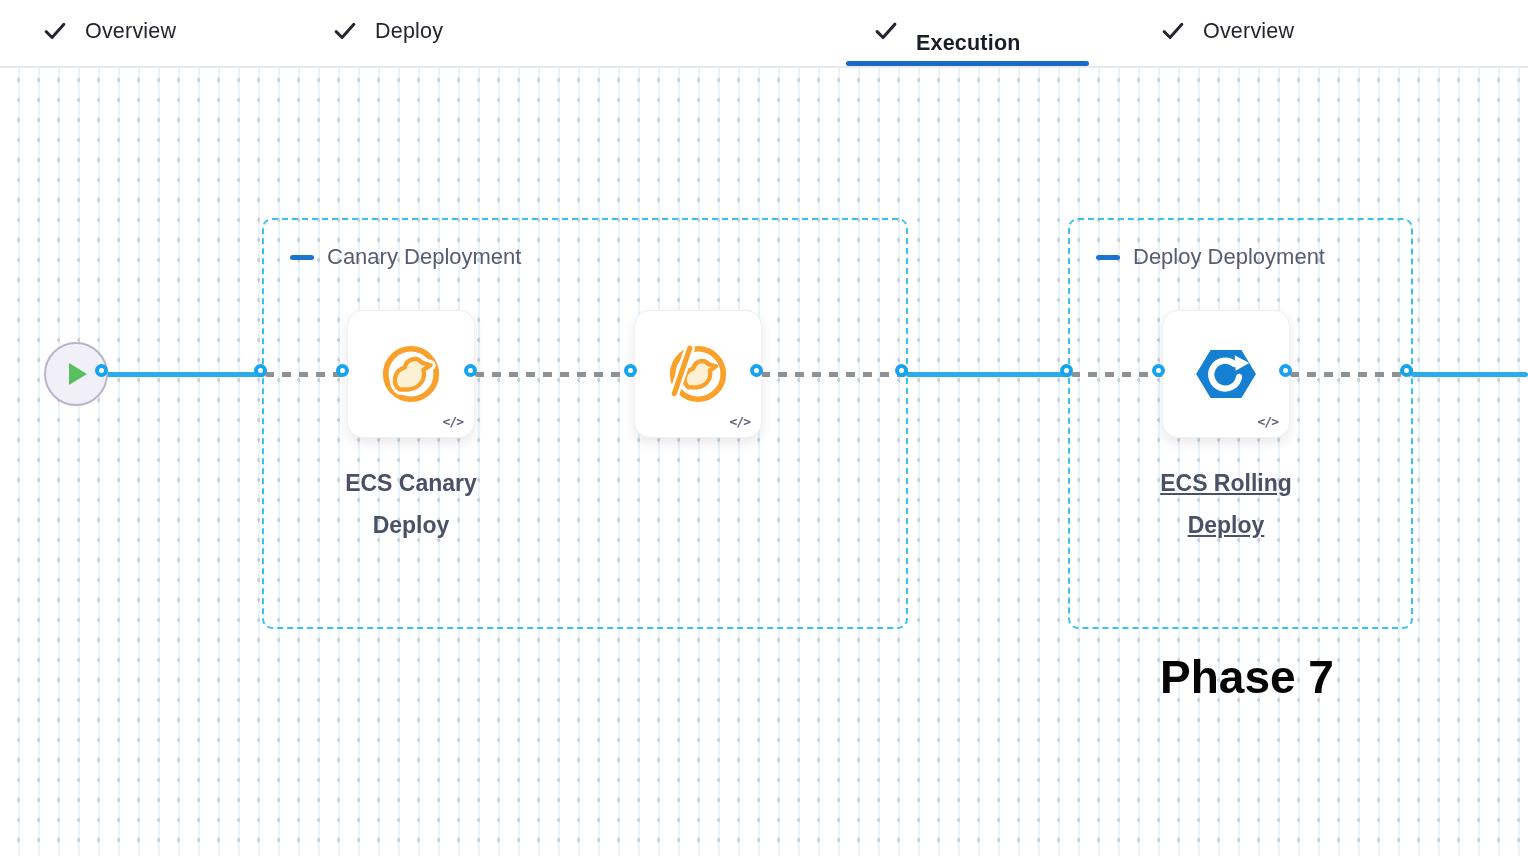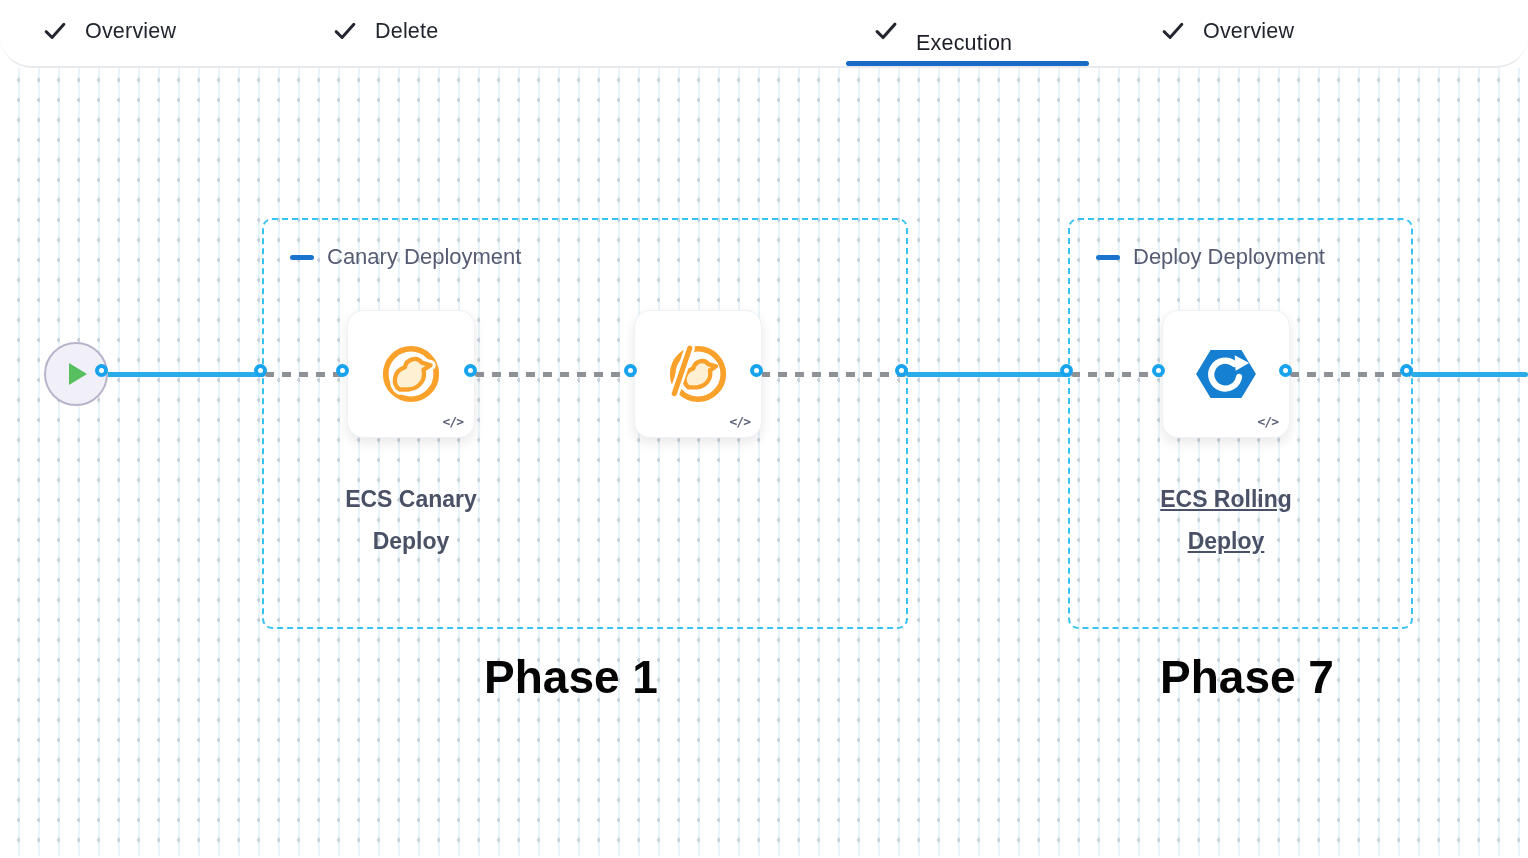--- a/index.html
+++ b/index.html
@@ -5,29 +5,28 @@
   * { margin:0; padding:0; box-sizing:border-box; }
   html,body { width:1528px; height:858px; }
   body { font-family:"Liberation Sans", sans-serif; background:#fff; overflow:hidden; }
 
   .app { position:relative; width:1528px; height:858px; background:#fff; }
 
   
   .tabbar {
     position:relative; width:1528px; height:68px; background:#ffffff;
     border-bottom:2px solid #e8eaee;
-    border-radius:32px;
   }
   .tab {
     position:absolute; top:0; height:62px; display:flex; align-items:center; gap:17px;
     cursor:pointer;
   }
   .tab .check-icon { width:26px; height:26px; flex:0 0 auto; }
   .tab .tab-label { font-size:21.5px; color:#21252d; letter-spacing:.2px; }
-  .tab.active .tab-label { font-weight:400; color:#1b1e26;margin-top:24px; }
+  .tab.active .tab-label { font-weight:700; color:#1b1e26;margin-top:24px; }
   .tab-underline {
     position:absolute; left:846px; top:61px; width:243px; height:5px;
     background:#176bc4; border-radius:3px;
   }
 
   
   .canvas {
     position:relative; width:1528px; height:788px;
     background-color:#ffffff;
     background-image:
@@ -78,21 +77,21 @@
     cursor:pointer;
   }
   .card .main-icon { position:absolute; left:50%; top:50%; transform:translate(-50%,-50%); }
   .card .code-icon {
     position:absolute; right:11px; bottom:8px; color:#5d6078;
     font:700 13px "DejaVu Sans Mono", monospace; letter-spacing:-1px;
   }
 
   .step-label {
     position:absolute; top:394px; width:190px; text-align:center;
-    font-size:23px; font-weight:600; color:#4a5066; line-height:42px;margin-top:16px;
+    font-size:23px; font-weight:600; color:#4a5066; line-height:42px;
   }
 
   .phase-label {
     position:absolute; top:582px; transform:translateX(-50%);
     font-size:46px; font-weight:700; color:#050505; white-space:nowrap;
   }
 </style>
 </head>
 <body>
 
@@ -104,21 +103,21 @@
       <svg class="check-icon" viewBox="0 0 24 24">
         <path d="M3.8 12.6 L9.3 18 L20.2 5.8" fill="none" stroke="#23262e" stroke-width="2.7" stroke-linecap="round" stroke-linejoin="round"></path>
       </svg>
       <span class="tab-label">Overview</span>
     </div>
 
     <div class="tab" style="left:332px">
       <svg class="check-icon" viewBox="0 0 24 24">
         <path d="M3.8 12.6 L9.3 18 L20.2 5.8" fill="none" stroke="#23262e" stroke-width="2.7" stroke-linecap="round" stroke-linejoin="round"></path>
       </svg>
-      <span class="tab-label">Delete</span>
+      <span class="tab-label">Deploy</span>
     </div>
 
 
     <div class="tab active" style="left:873px">
       <svg class="check-icon" viewBox="0 0 24 24">
         <path d="M3.8 12.6 L9.3 18 L20.2 5.8" fill="none" stroke="#23262e" stroke-width="2.9" stroke-linecap="round" stroke-linejoin="round"></path>
       </svg>
       <span class="tab-label">Execution</span>
     </div>
 
@@ -200,17 +199,16 @@
     <div class="port" style="left:750px;"></div>
     <div class="port" style="left:895px;"></div>
     <div class="port" style="left:1060px;"></div>
     <div class="port" style="left:1152px;"></div>
     <div class="port" style="left:1279px;"></div>
     <div class="port" style="left:1400px;"></div>
 
     <div class="step-label" style="left:316px;">ECS Canary Deploy</div>
     <div class="step-label" style="left:1131px;text-decoration:underline;">ECS Rolling Deploy</div>
 
-    <div class="phase-label" style="left:571px;">Phase 1</div>
     <div class="phase-label" style="left:1247px;">Phase 7</div>
 
   </div>
 </div>
 
 </body></html>

